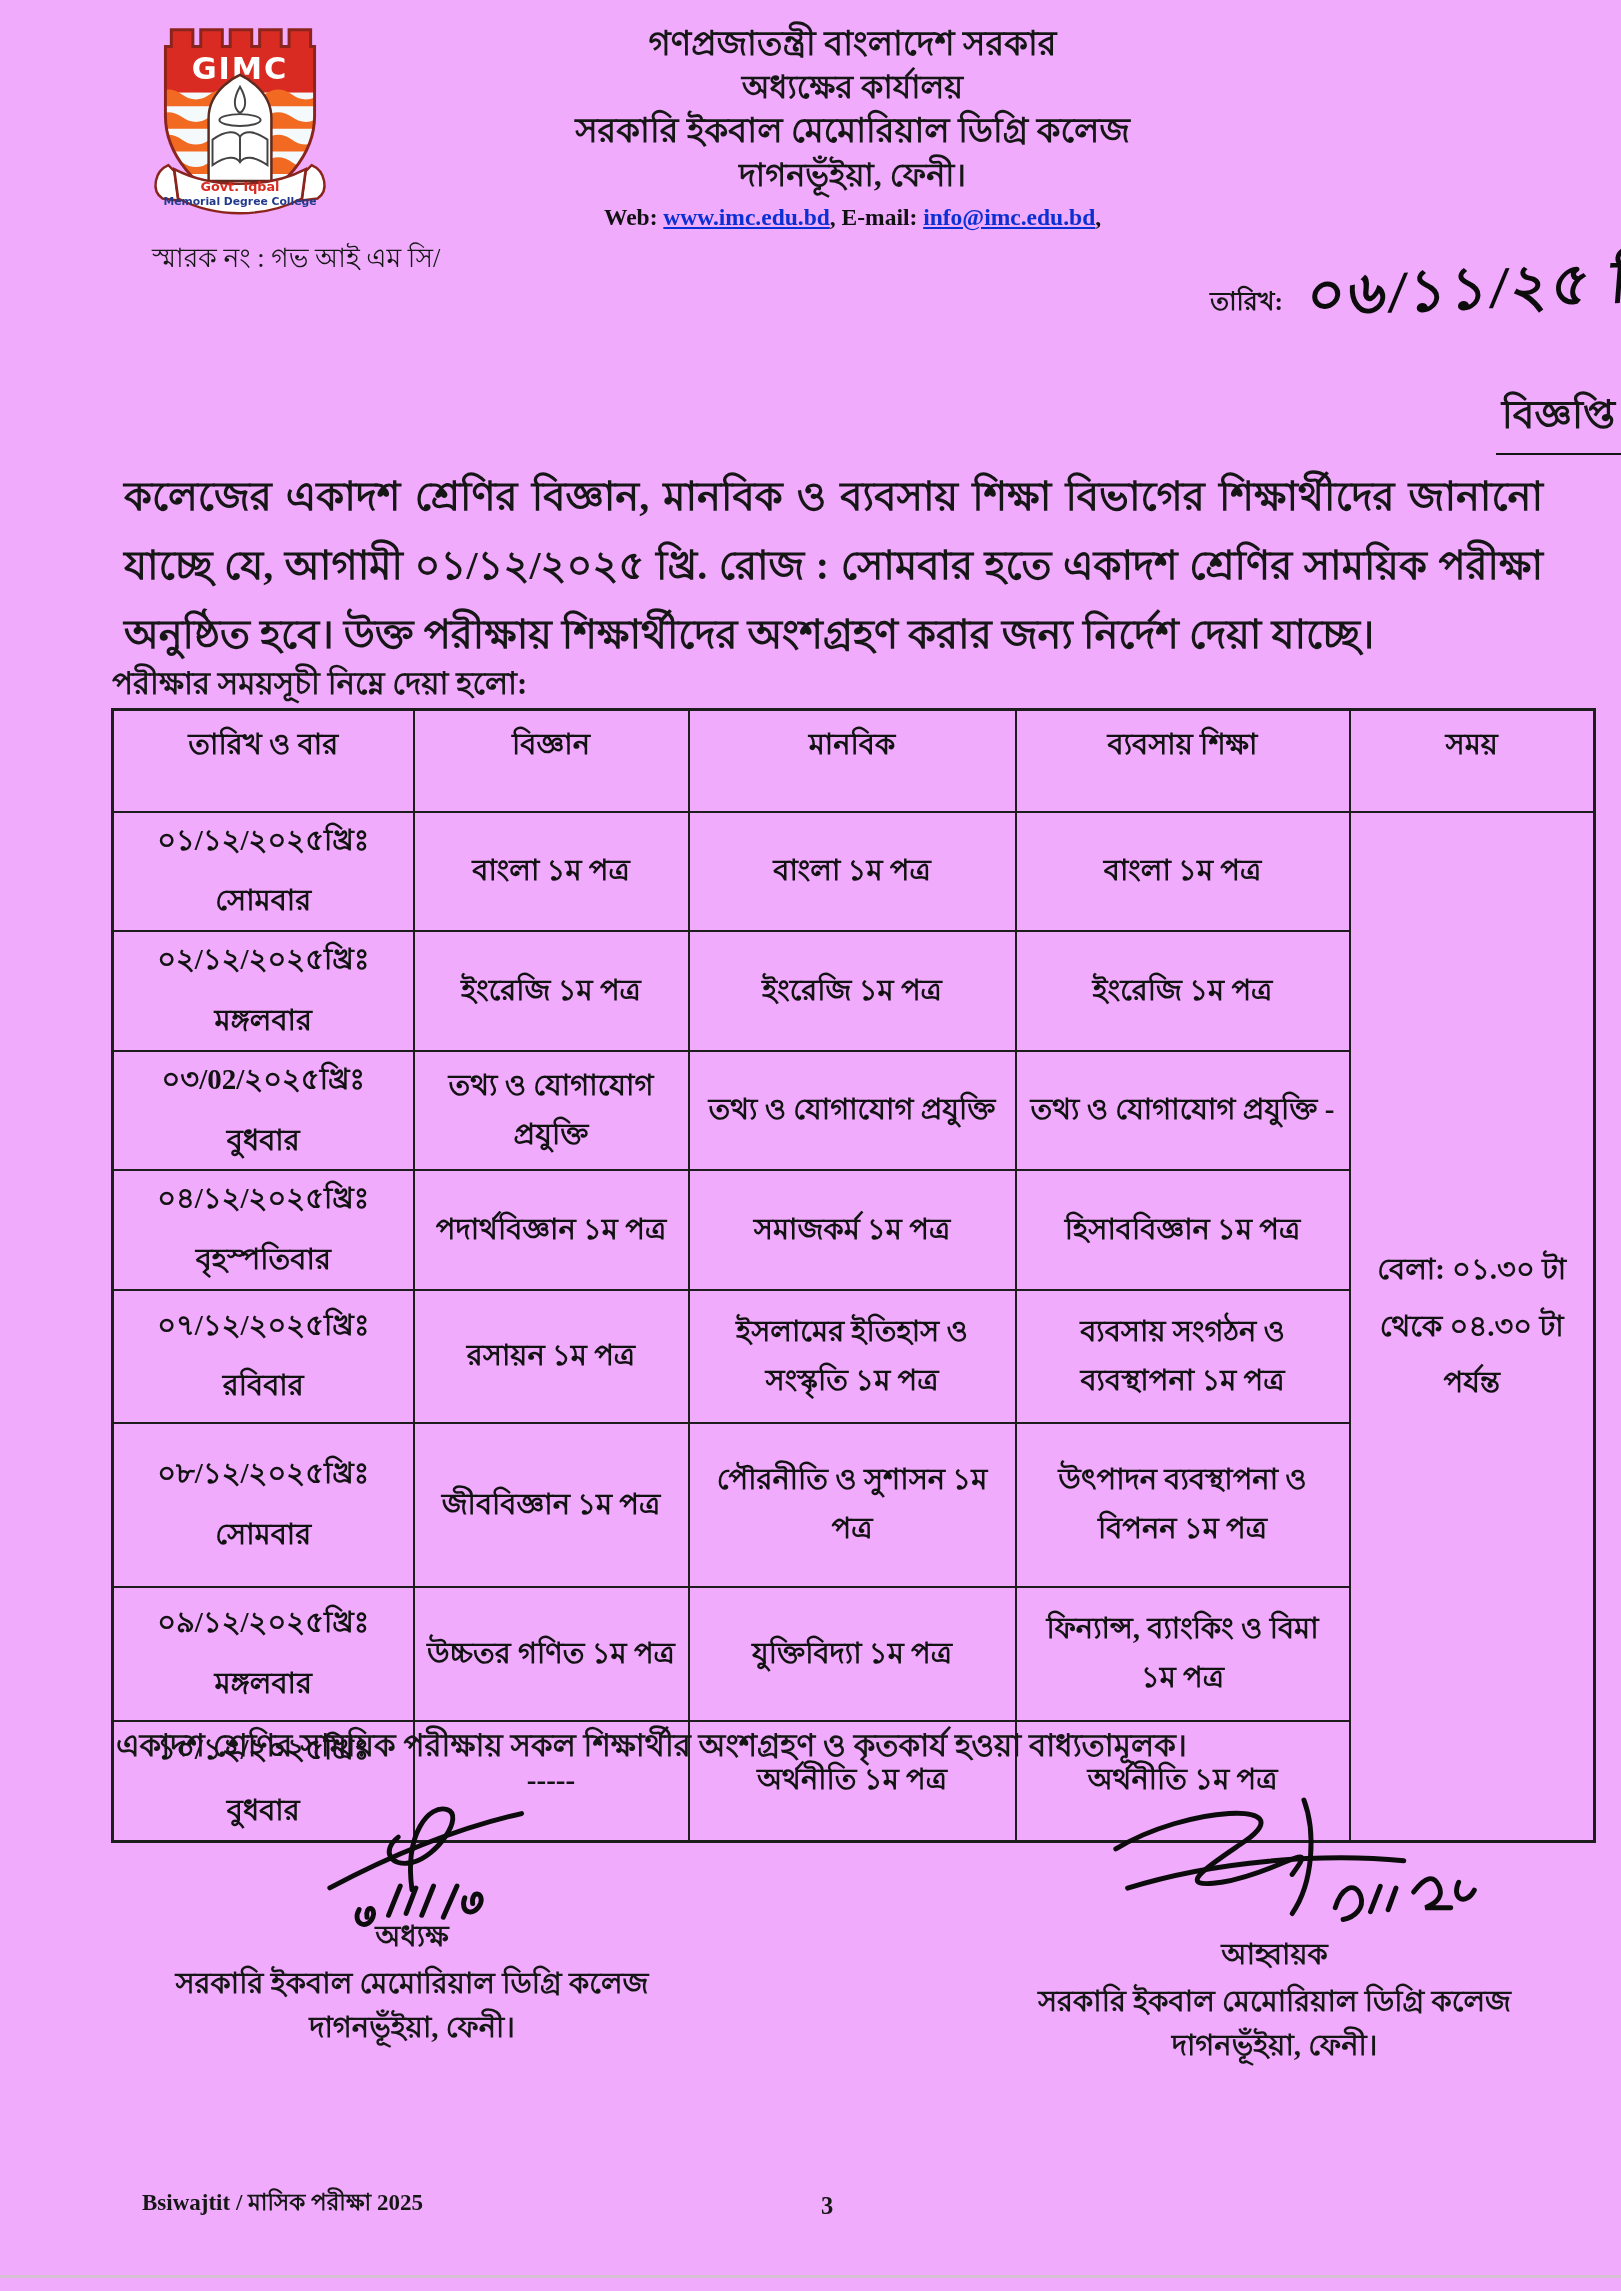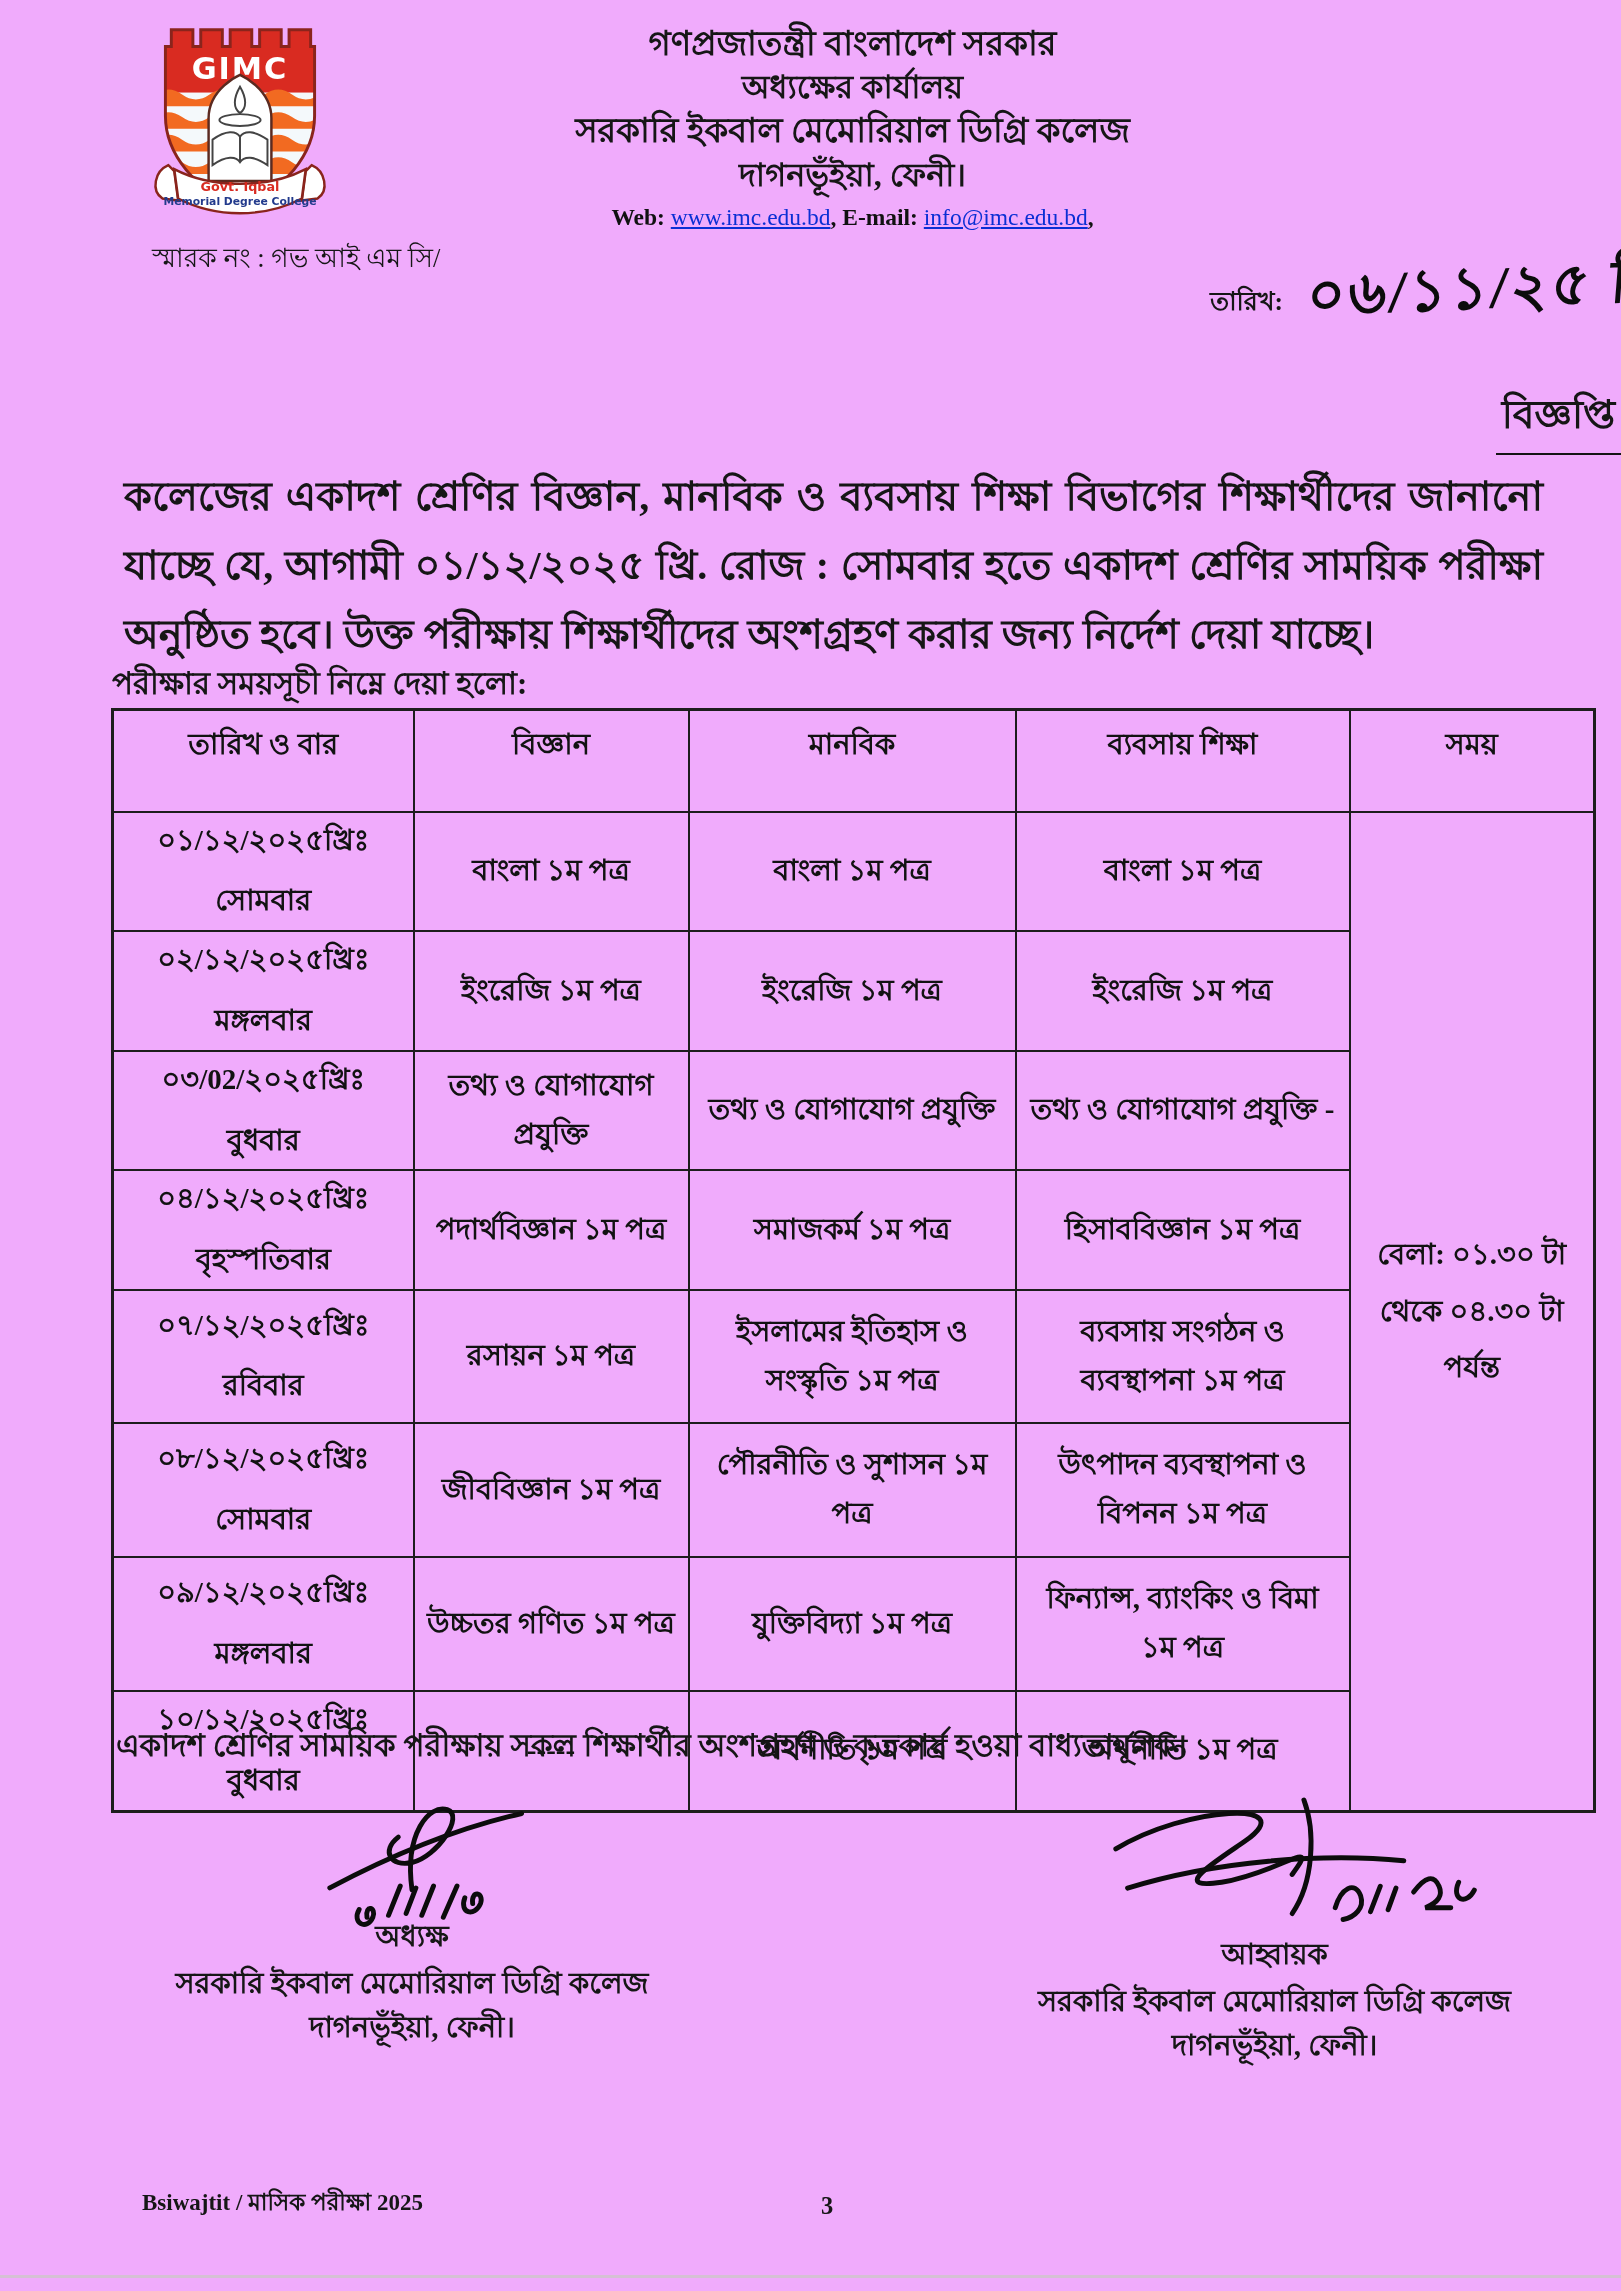--- a/index.html
+++ b/index.html
@@ -10,42 +10,42 @@
     color:#161616;
   }
   
   .logo{position:absolute;left:135px;top:15.7px;width:210px;height:210px;}
   .head-block{position:absolute;left:421px;top:21.6px;width:863px;text-align:center;line-height:1.32;}
   .h-line1{font-size:34px;font-weight:700;}
   .h-line2{font-size:32px;font-weight:700;}
   .h-line3{font-size:34px;font-weight:700;}
   .h-line4{font-size:32px;font-weight:700;}
   .h-web{font-size:23.5px;font-weight:700;margin-top:5.9px;color:#111;}
-  .h-web a{color:#0a2fd4;text-decoration:underline;font-weight:400;}
+  .h-web a{color:#0a2fd4;text-decoration:underline;font-weight:700;}
   .memo-line{position:absolute;left:152px;top:238px;font-size:26.5px;font-weight:400;}
   .date-line{position:absolute;left:1210px;top:245px;font-size:25.5px;font-weight:600;white-space:nowrap;}
   .handwriting{
     display:inline-block;font-size:59px;font-weight:700;letter-spacing:2.9px;
     transform:rotate(-2.5deg) skewX(-7deg);transform-origin:left bottom;
     position:relative;top:5.9px;margin-left:13.7px;color:#0c0c0c;
   }
   
   .title-wrap{position:absolute;left:0;top:384px;width:1621px;text-align:right;}
   .title{display:inline-block;font-size:39px;font-weight:700;border-bottom:2.9px solid #141414;padding:0 5.9px 3.9px 5.9px;}
   .body-par{
     position:absolute;left:124px;top:463px;width:1419px;
     font-size:40px;font-weight:600;line-height:1.72;text-align:justify;
   }
   .intro-line{position:absolute;left:112px;top:659px;font-size:31px;font-weight:700;}
   
   .sched{position:absolute;left:111px;top:708px;border-collapse:collapse;table-layout:fixed;width:1483px;border:3.9px solid #1d1d1d;}
   .sched th,.sched td{border:2.5px solid #1d1d1d;text-align:center;vertical-align:middle;font-size:29px;color:#121212;padding:3.9px 9.8px;overflow:hidden;}
   .sched th{vertical-align:top;padding-top:9.8px;font-weight:700;height:86px;}
   .r-a{height:93px;} .r-b{height:89px;} .r-c{height:92px;} .r-d{height:93px;}
-  .r-e{height:133px;} .r-f{height:134px;} .r-g{height:134px;} .r-h{height:93px;}
+  .r-e{height:133px;} .r-f{height:164px;} .r-g{height:134px;} .r-h{height:93px;}
   .date-cell .d1{margin-bottom:11.8px;}
   .subject-cell{font-weight:700;}
   .date-cell{font-weight:700;}
   .time-cell{font-weight:700;line-height:1.95;padding:0 21.6px;}
   
   .note-line{position:absolute;left:116px;top:1721px;width:1402px;font-size:31px;font-weight:700;}
   .sig{position:absolute;text-align:center;}
   .sig-left{left:108px;top:1794px;width:608px;}
   .sig-right{left:961px;top:1792px;width:627px;}
   .sig svg{display:block;margin:0 auto;}

